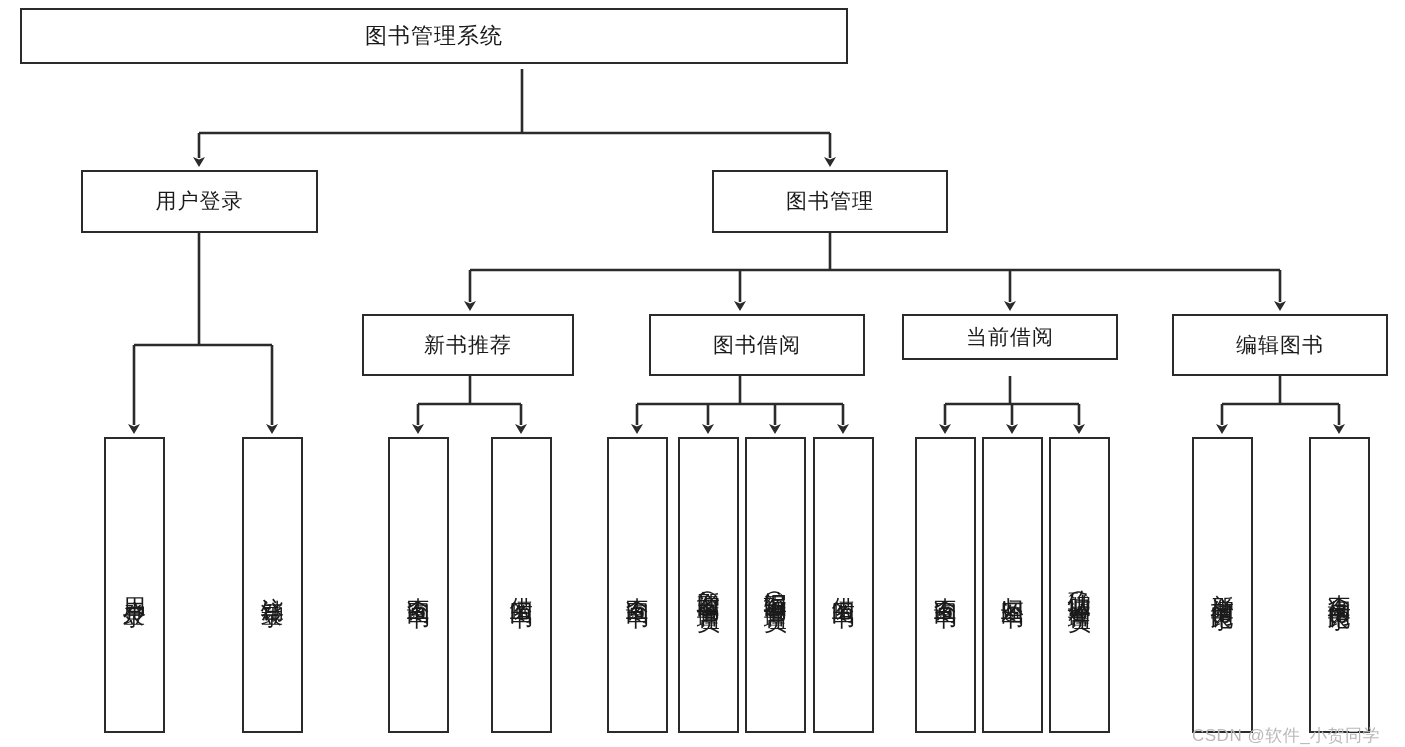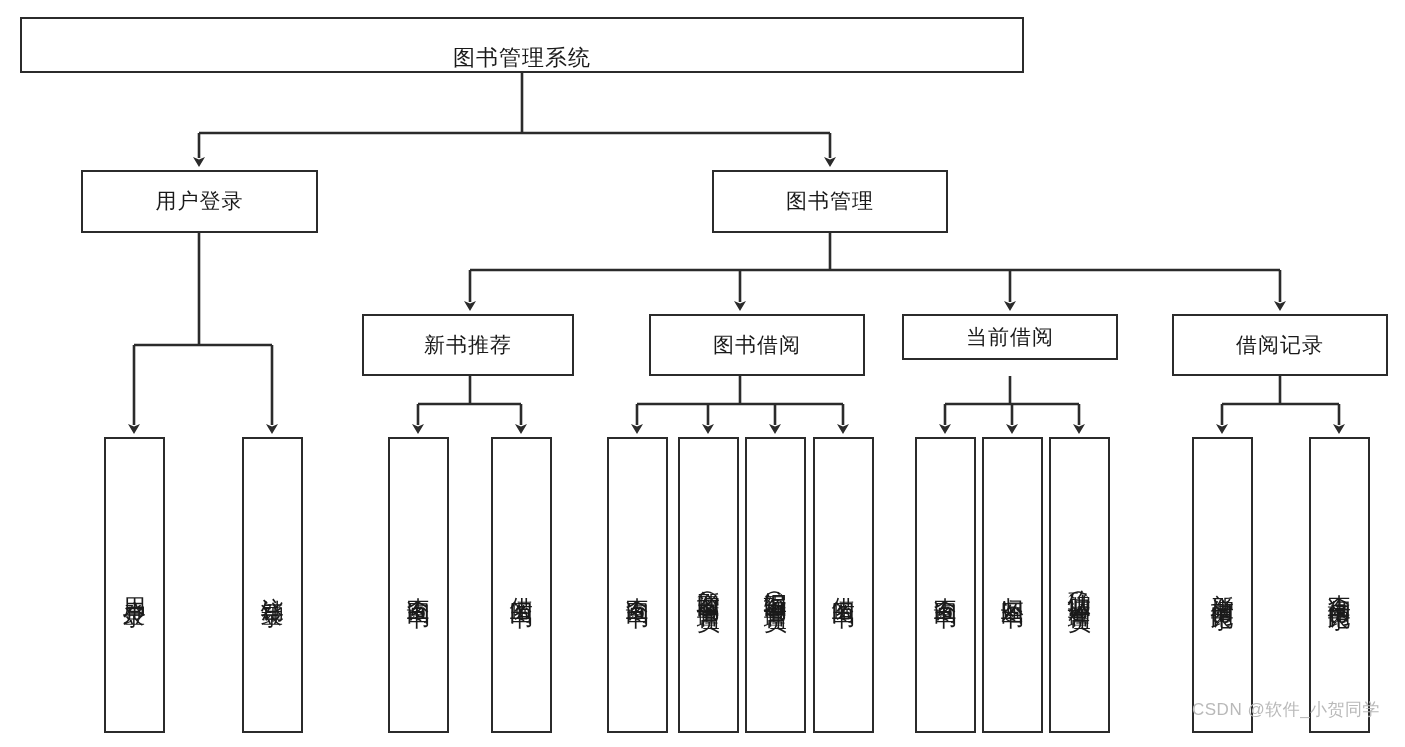--- a/index.html
+++ b/index.html
@@ -121,42 +121,42 @@
       <path d="M 1012 404 L 1012 425" marker-end="url(#arrow)"></path>
       <path d="M 1079 404 L 1079 425" marker-end="url(#arrow)"></path>
 
       <path d="M 1280 376 L 1280 404"></path>
       <path d="M 1222 404 L 1339 404"></path>
       <path d="M 1222 404 L 1222 425" marker-end="url(#arrow)"></path>
       <path d="M 1339 404 L 1339 425" marker-end="url(#arrow)"></path>
     </g>
   </svg>
 
-  <div class="node root horizontal" style="left:20px; top:17px; width:1004px; height:56px;align-items:flex-end;">
+  <div class="node root horizontal" style="left:20px; top:8px; width:828px; height:56px;">
     <span class="node-label">图书管理系统</span>
   </div>
 
   <div class="node horizontal" style="left:81px; top:170px; width:237px; height:63px;">
     <span class="node-label">用户登录</span>
   </div>
   <div class="node horizontal" style="left:712px; top:170px; width:236px; height:63px;">
     <span class="node-label">图书管理</span>
   </div>
 
   <div class="node horizontal" style="left:362px; top:314px; width:212px; height:62px;">
     <span class="node-label">新书推荐</span>
   </div>
   <div class="node horizontal" style="left:632px; top:314px; width:216px; height:62px;margin-left:17px;">
     <span class="node-label">图书借阅</span>
   </div>
   <div class="node horizontal" style="left:902px; top:314px; width:216px; height:46px;">
     <span class="node-label">当前借阅</span>
   </div>
   <div class="node horizontal" style="left:1172px; top:314px; width:216px; height:62px;">
-    <span class="node-label">借阅记录</span>
+    <span class="node-label">编辑图书</span>
   </div>
 
   <div class="node vertical" style="left:104px; top:437px; width:61px; height:296px;">
     <span class="node-label">用户登录</span>
   </div>
   <div class="node vertical" style="left:242px; top:437px; width:61px; height:296px;">
     <span class="node-label">注销登录</span>
   </div>
 
   <div class="node vertical" style="left:388px; top:437px; width:61px; height:296px;">
@@ -189,15 +189,15 @@
     <span class="node-label">确认归还（管理员）</span>
   </div>
 
   <div class="node vertical" style="left:1192px; top:437px; width:61px; height:296px;">
     <span class="node-label">新增借阅记录</span>
   </div>
   <div class="node vertical" style="left:1309px; top:437px; width:61px; height:296px;">
     <span class="node-label">查询借阅记录</span>
   </div>
 
-  <div class="watermark" style="left:1192px; top:698px;">CSDN @软件_小贺同学</div>
+  <div class="watermark" style="left:1192px; top:724px;">CSDN @软件_小贺同学</div>
 
 </div>
 
 </body></html>

